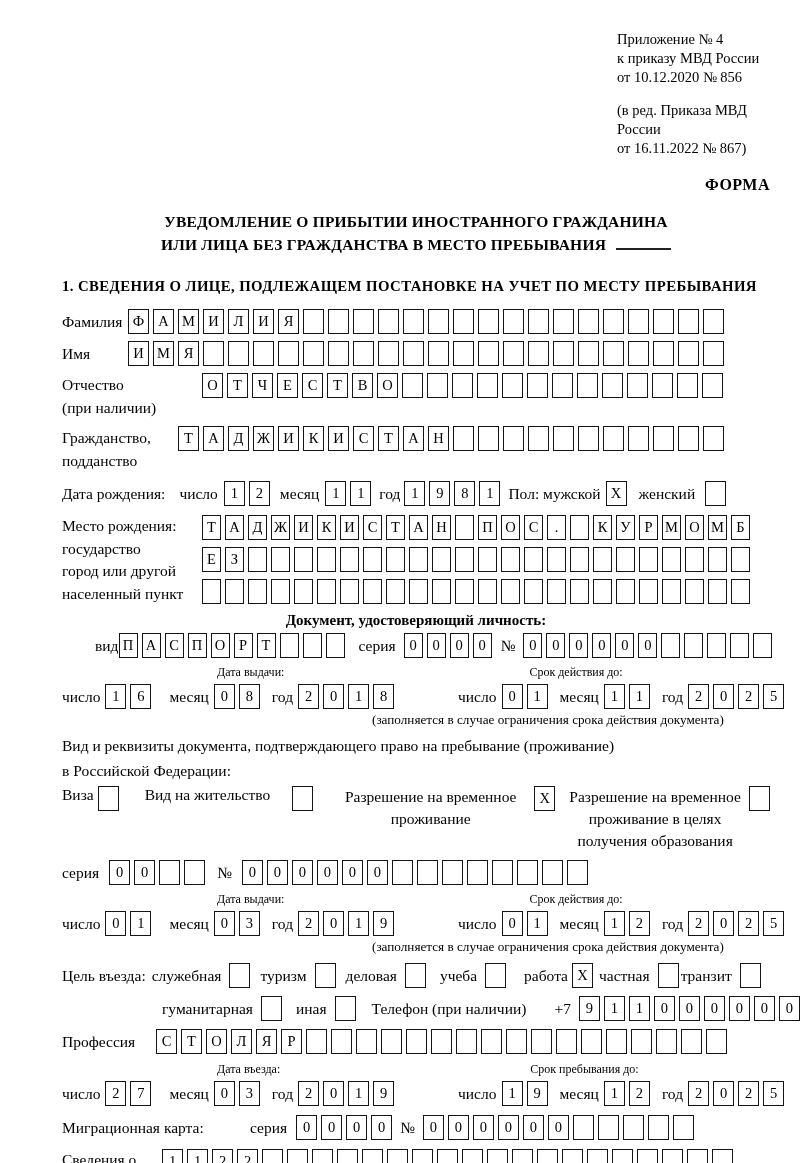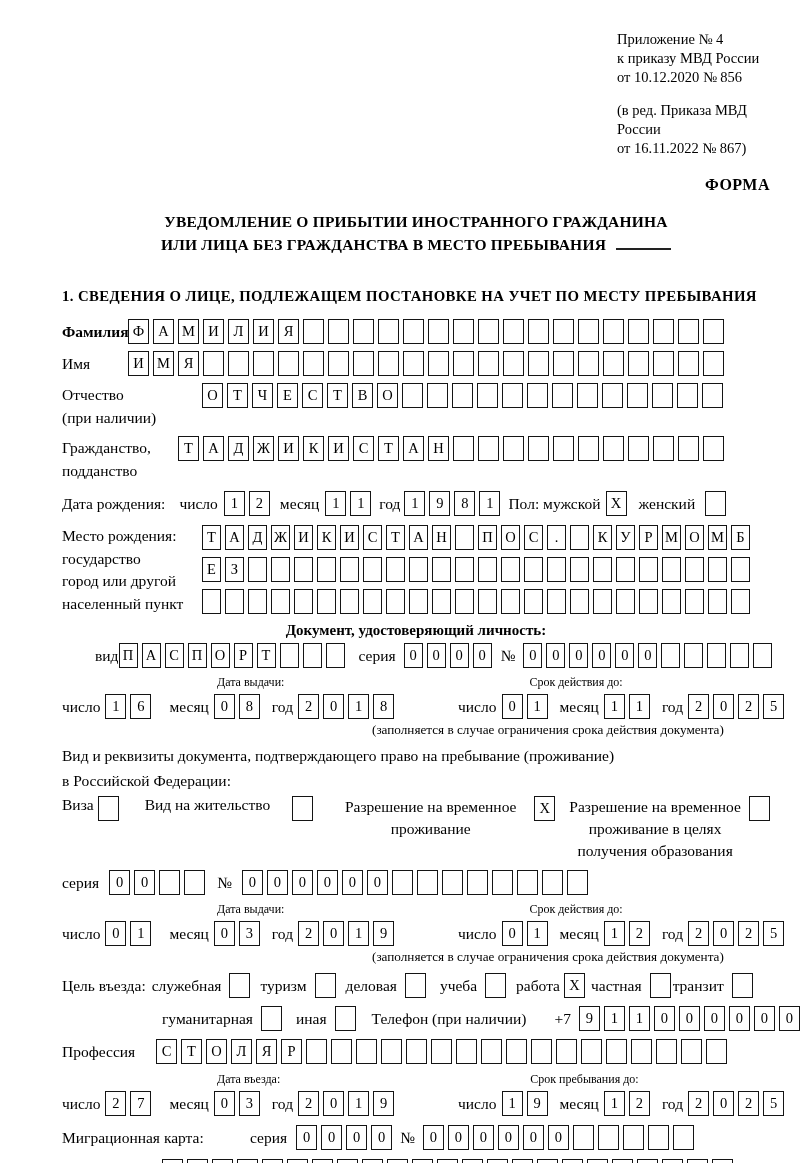--- a/index.html
+++ b/index.html
@@ -12,21 +12,21 @@
 
   
   .hdr { margin-left:555px; font-size:14.5px; line-height:19px; }
   .hdr .l4 { margin-top:14px; }
   .form-label { text-align:right; font-weight:bold; font-size:16px; margin-top:18px; letter-spacing:.5px; }
 
   
   .title { text-align:center; font-weight:bold; font-size:15.5px; line-height:23px; margin-top:16px; letter-spacing:.2px; }
   .blank { display:inline-block; width:55px; border-bottom:2px solid #222; height:14px; margin-left:10px; }
 
-  .heading { font-weight:bold; font-size:14.8px; margin-top:32px; letter-spacing:.4px; white-space:nowrap; }
+  .heading { font-weight:bold; font-size:14.8px; margin-top:22px; letter-spacing:.4px; white-space:nowrap; }
 
   
   .row { display:flex; align-items:center; margin-top:7px; }
   .row.start { align-items:flex-start; }
   .lbl { font-size:15.5px; white-space:nowrap; }
   .small { font-size:13.2px; }
 
   
   .cells { display:inline-flex; gap:4px; flex:none; }
   .cell {
@@ -65,21 +65,21 @@
   <div class="form-label">ФОРМА</div>
 
   <div class="title">
     <div>УВЕДОМЛЕНИЕ О ПРИБЫТИИ ИНОСТРАННОГО ГРАЖДАНИНА</div>
     <div><span>ИЛИ ЛИЦА БЕЗ ГРАЖДАНСТВА В МЕСТО ПРЕБЫВАНИЯ</span><span class="blank"></span></div>
   </div>
 
   <div class="heading">1. СВЕДЕНИЯ О ЛИЦЕ, ПОДЛЕЖАЩЕМ ПОСТАНОВКЕ НА УЧЕТ ПО МЕСТУ ПРЕБЫВАНИЯ</div>
 
   <div class="row" style="margin-top:14px;">
-    <span class="lbl" style="width:66px;font-weight:bold;">Фамилия</span>
+    <span class="lbl" style="width:66px;">Фамилия</span>
     <span class="cells">
         <span class="cell">Ф</span>
         <span class="cell">А</span>
         <span class="cell">М</span>
         <span class="cell">И</span>
         <span class="cell">Л</span>
         <span class="cell">И</span>
         <span class="cell">Я</span>
         <span class="cell"></span>
         <span class="cell"></span>
@@ -497,21 +497,21 @@
         <span class="cell"></span>
       </span>
     <span class="lbl" style="margin-left:10px;">деловая</span>
     <span class="cells chk">
         <span class="cell"></span>
       </span>
     <span class="lbl" style="margin-left:14px;">учеба</span>
     <span class="cells chk">
         <span class="cell"></span>
       </span>
-    <span class="lbl" style="margin-left:10px;">работа</span>
+    <span class="lbl" style="margin-left:18px;">работа</span>
     <span class="cells chk" style="margin-left:4px;">
         <span class="cell">X</span>
       </span>
     <span class="lbl" style="margin-left:6px;">частная</span>
     <span class="cells chk">
         <span class="cell"></span>
       </span>
     <span class="lbl" style="margin-left:2px;">транзит</span>
     <span class="cells chk">
         <span class="cell"></span>

